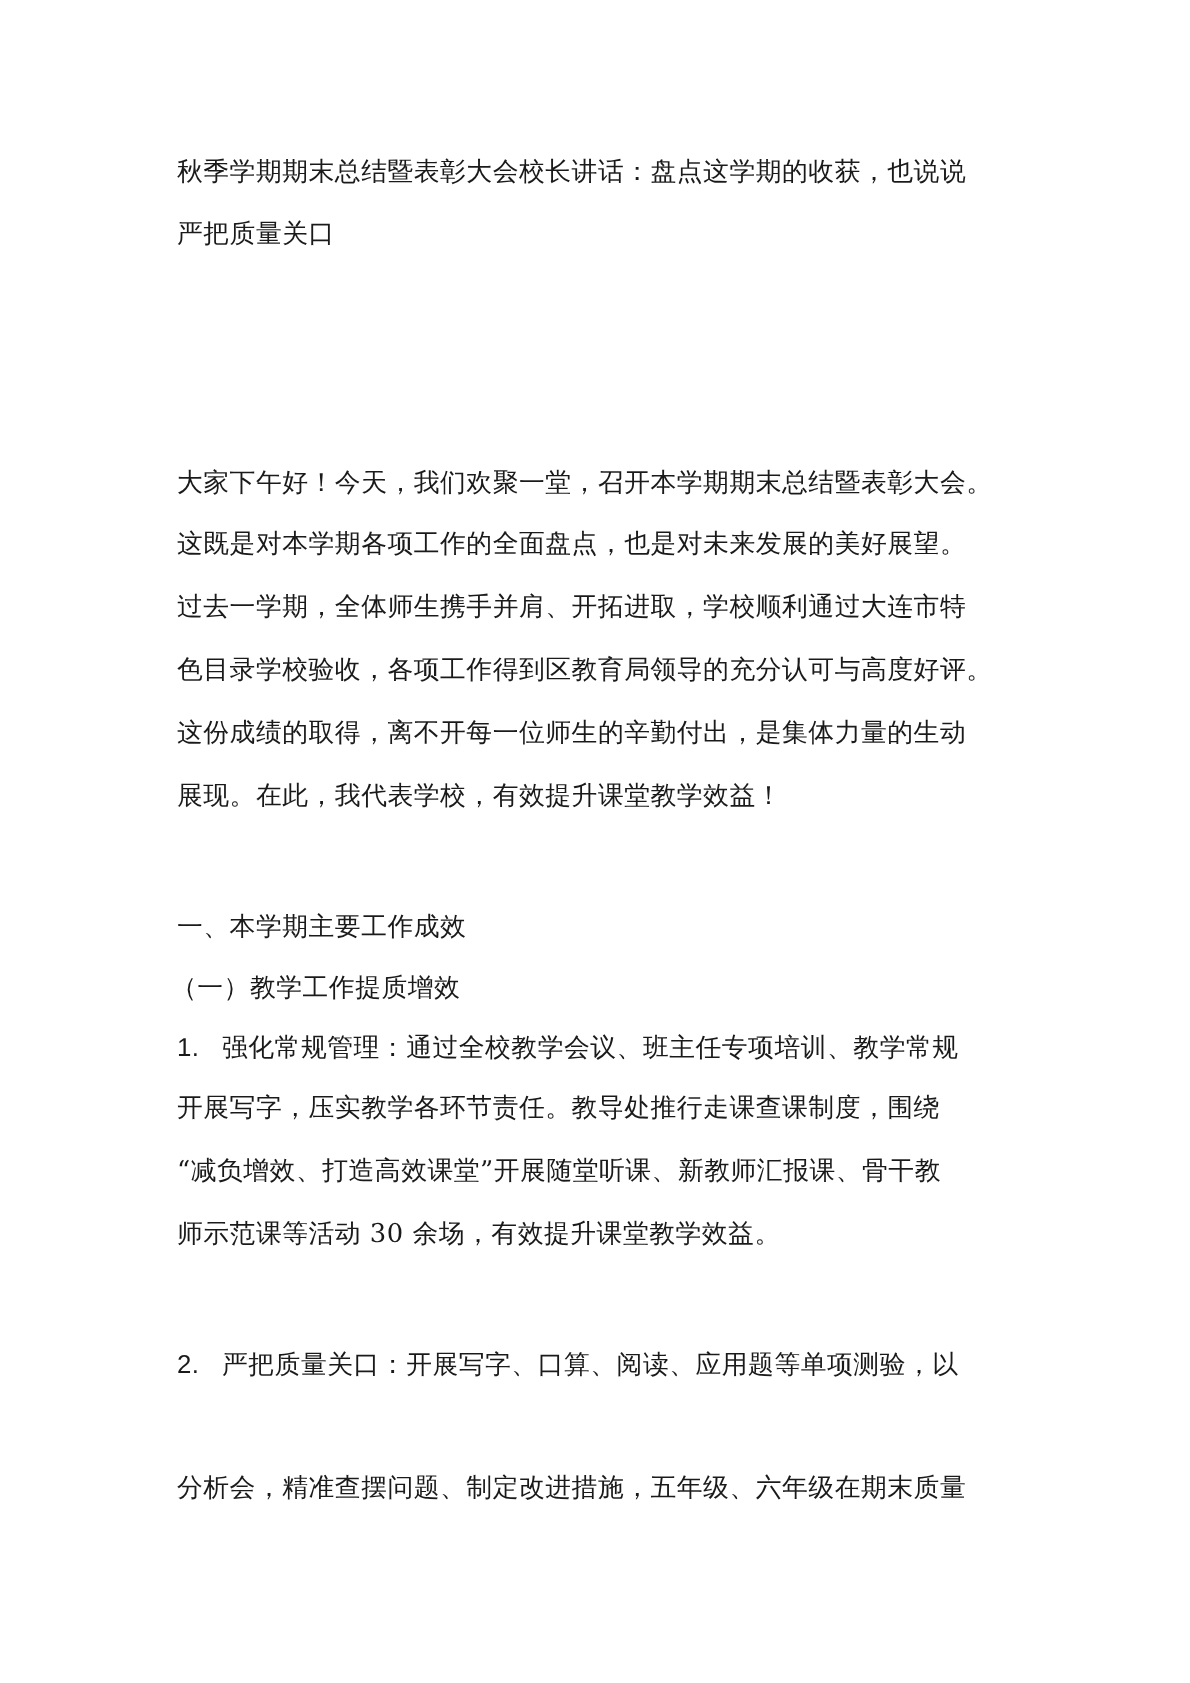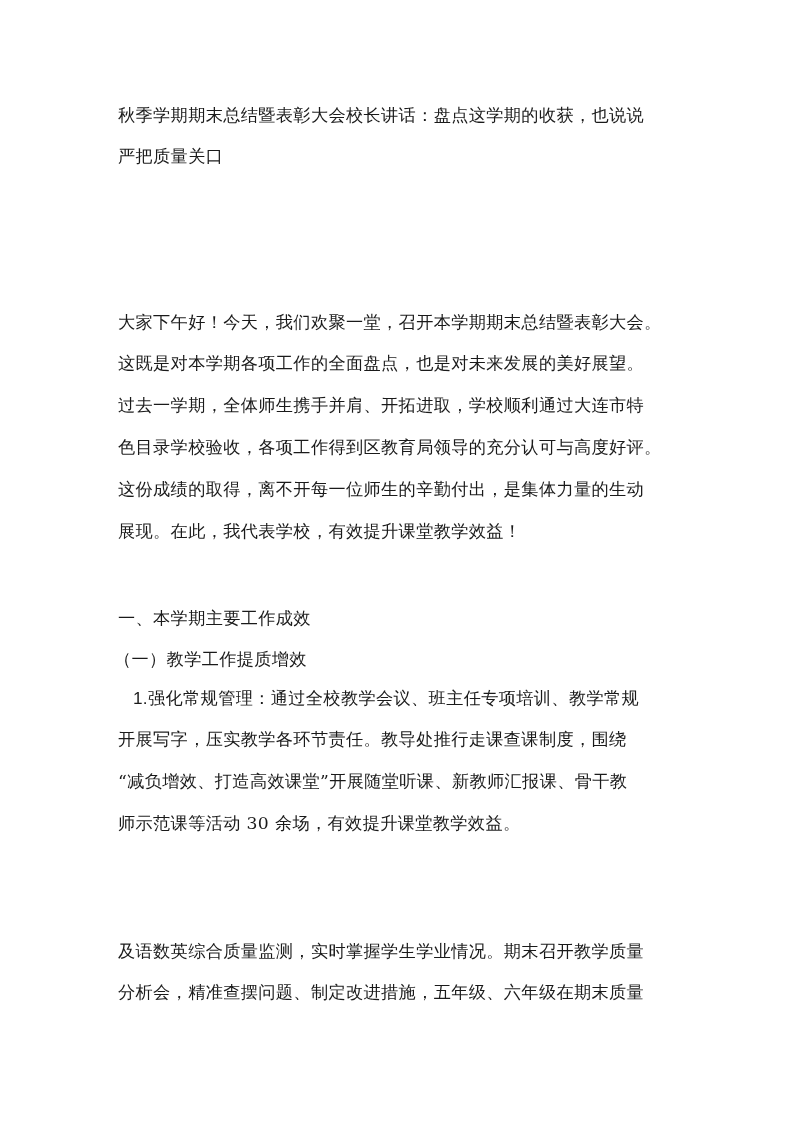--- a/index.html
+++ b/index.html
@@ -1,18 +1,18 @@
 <!DOCTYPE html>
 <html><head>
   <meta charset="utf-8">
   <style>
     html, body { margin: 0; padding: 0; background: #ffffff; }
     body { width: 793px; height: 1122px; position: relative; overflow: hidden;
       font-family: "DejaVu Serif", "Liberation Serif", serif; color: #1a1a1a; }
-    .page { position: absolute; left: 0; top: 0; width: 793px; height: 1122px; background: #fff; text-align: right; }
+    .page { position: absolute; left: 0; top: 0; width: 793px; height: 1122px; background: #fff; }
     .line { position: absolute; left: 118px; font-size: 17.2px; white-space: nowrap; line-height: 24px; letter-spacing: 0.35px; }
     .num { font-family: "Liberation Sans", sans-serif; display: inline-block; width: 30px; }
   </style>
 </head>
 <body>
 
 <div class="page">
   <div class="line" style="top:103px">秋季学期期末总结暨表彰大会校长讲话：盘点这学期的收获，也说说</div>
   <div class="line" style="top:144px">严把质量关口</div>
 
@@ -27,15 +27,17 @@
   <div class="line" style="top:606px">一、本学期主要工作成效</div>
   <div class="line" style="top:647px; left:114px">（一）教学工作提质增效</div>
 
   <div class="line" style="top:686px">
     <span class="num">1.</span><span>强化常规管理：通过全校教学会议、班主任专项培训、教学常规</span>
   </div>
   <div class="line" style="top:727px">开展写字，压实教学各环节责任。教导处推行走课查课制度，围绕</div>
   <div class="line" style="top:769px">“减负增效、打造高效课堂”开展随堂听课、新教师汇报课、骨干教</div>
   <div class="line" style="top:811px">师示范课等活动 30 余场，有效提升课堂教学效益。</div>
 
-  <div class="line" style="top:939px">及语数英综合质量监测，实时掌握学生学业情况。期末召开教学质量</div>
+  <div class="line" style="top:897px">
+    <span class="num">2.</span><span>严把质量关口：开展写字、口算、阅读、应用题等单项测验，以</span>
+  </div>
   <div class="line" style="top:980px">分析会，精准查摆问题、制定改进措施，五年级、六年级在期末质量</div>
 </div>
 
 </body></html>

